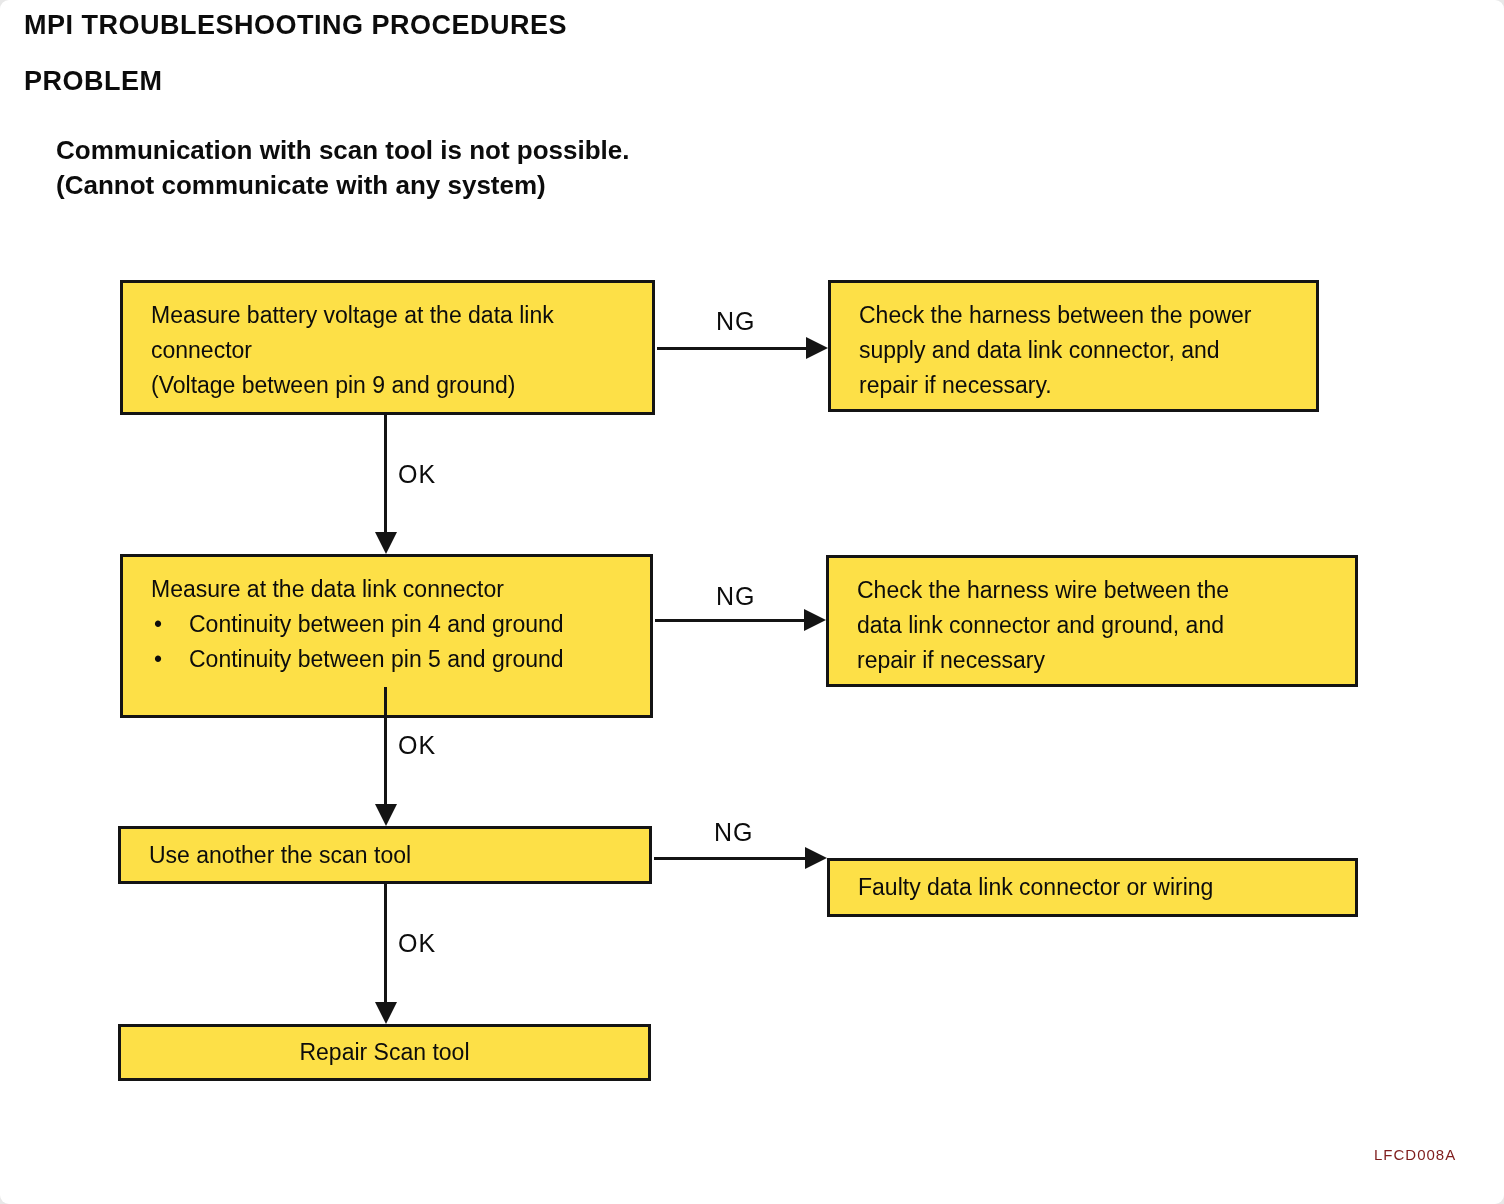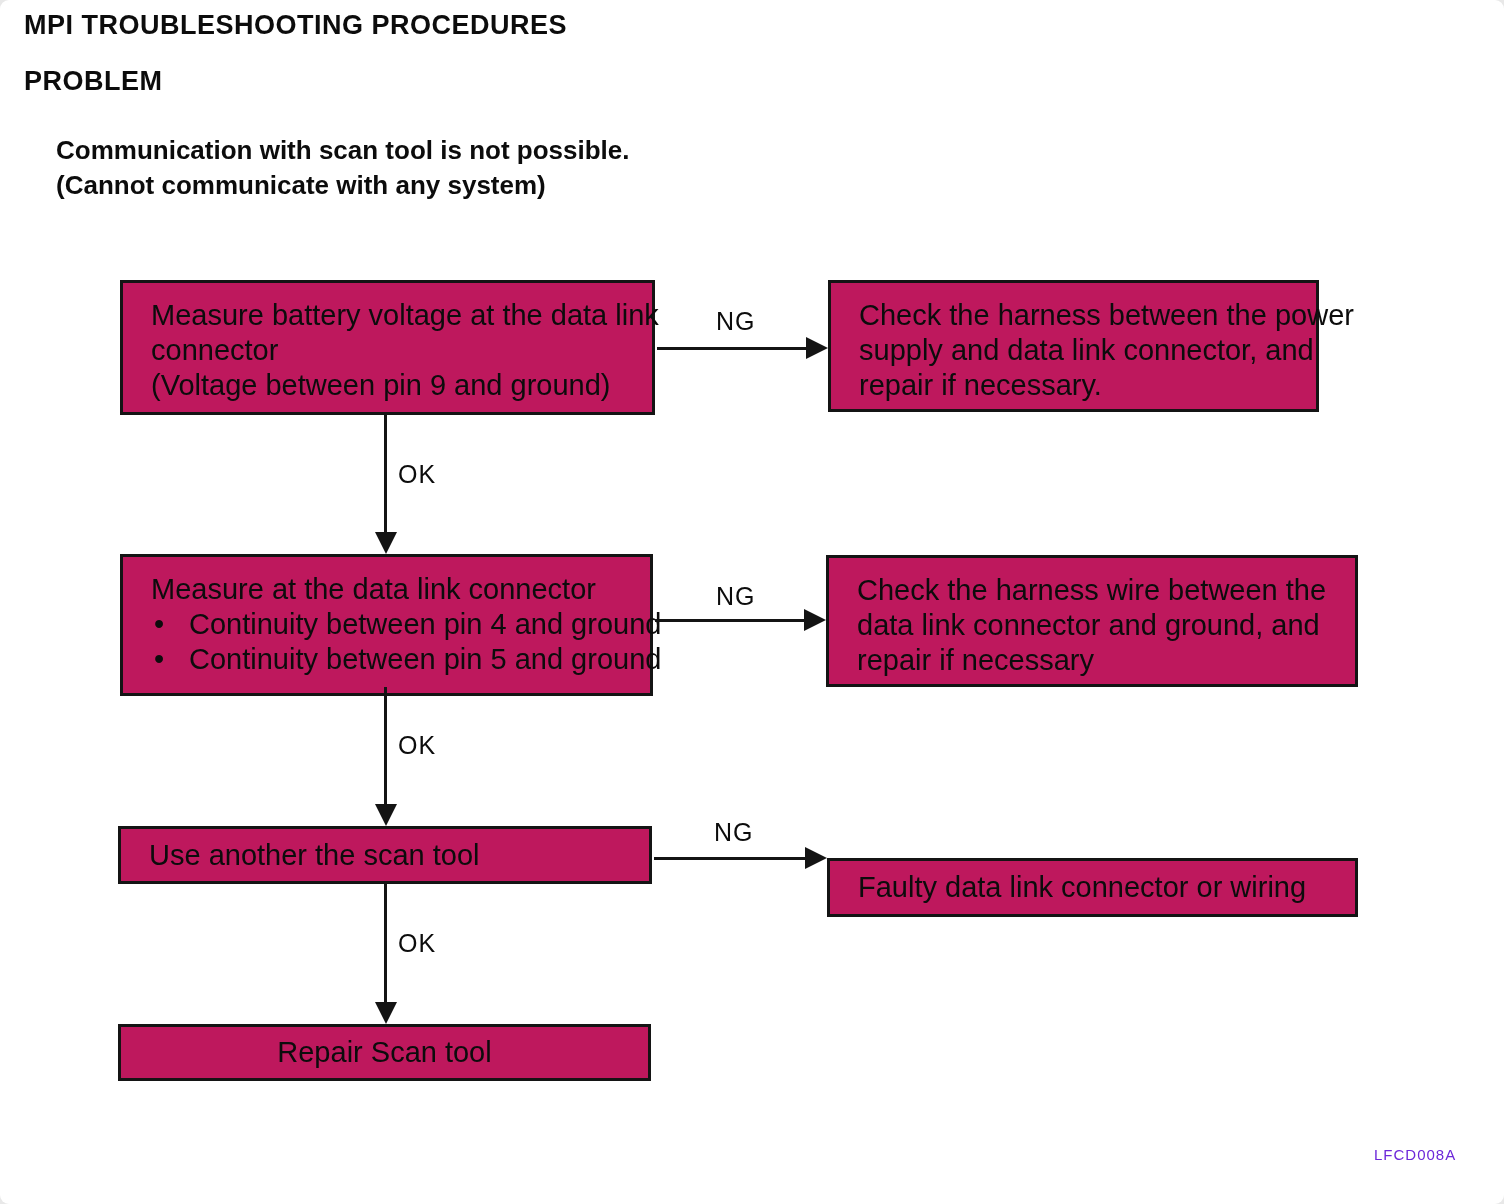--- a/index.html
+++ b/index.html
@@ -38,31 +38,31 @@
     left: 56px; top: 133px;
     font-size: 26px;
     font-weight: bold;
     line-height: 35px;
   }
 
   
   .box {
     position: absolute;
     border: 3px solid #141414;
-    background: #be185d;
+    background: #fde047;
     box-sizing: border-box;
-    font-size: 29px;
+    font-size: 23px;
     line-height: 35px;
   }
   .box .ln { white-space: nowrap; }
   .pad { padding: 15px 10px 10px 28px; }
 
   .box-step1   { left: 120px; top: 280px; width: 535px; height: 135px; }
   .box-result1 { left: 828px; top: 280px; width: 491px; height: 132px; }
-  .box-step2   { left: 120px; top: 554px; width: 533px; height: 142px; }
+  .box-step2   { left: 120px; top: 554px; width: 533px; height: 164px; }
   .box-result2 { left: 826px; top: 555px; width: 532px; height: 132px; }
   .box-step3   { left: 118px; top: 826px; width: 534px; height: 58px;
                  display: flex; align-items: center; padding-left: 28px; }
   .box-result3 { left: 827px; top: 858px; width: 531px; height: 59px;
                  display: flex; align-items: center; padding-left: 28px; }
   .box-step4   { left: 118px; top: 1024px; width: 533px; height: 57px;
                  display: flex; align-items: center; justify-content: center; }
 
   .bullet-line { display: flex; }
   .bullet-glyph {
@@ -103,21 +103,21 @@
     position: absolute;
     font-size: 25px;
     letter-spacing: 1px;
   }
 
   .figure-code {
     position: absolute;
     left: 1374px; top: 1146px;
     font-size: 15px;
     letter-spacing: 1px;
-    color: #6d28d9;
+    color: #7f1d1d;
   }
 </style>
 </head>
 <body>
 
 <div class="page">
 
   <h1 class="abs doc-title">MPI TROUBLESHOOTING PROCEDURES</h1>
   <h2 class="abs section-title">PROBLEM</h2>
 

